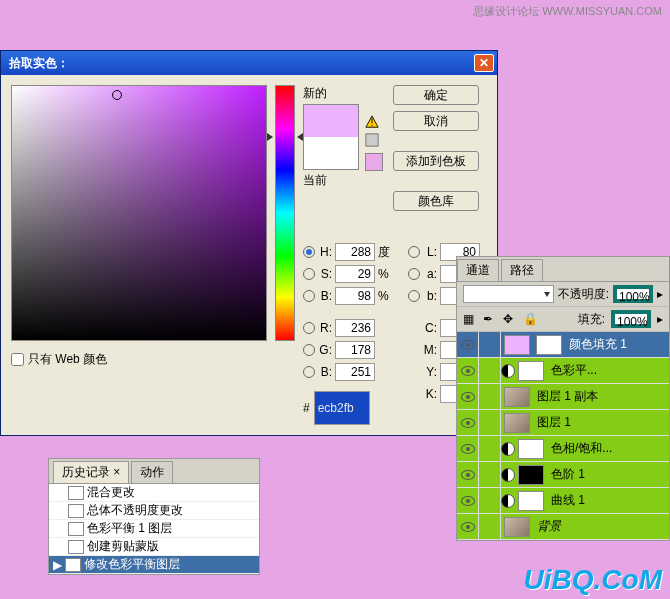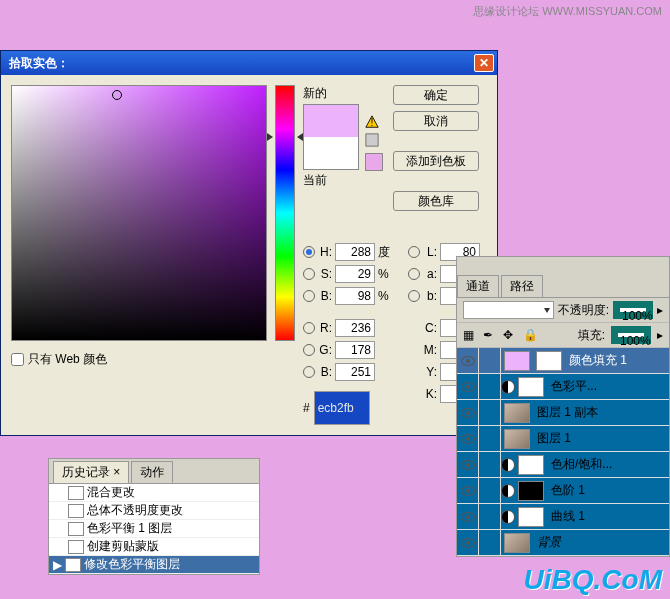--- a/index.html
+++ b/index.html
@@ -32,28 +32,28 @@
 .flabel{width:14px;text-align:right}
 .fval{width:40px;height:18px;border:1px solid #999;background:#fff;padding:0 3px;text-align:right}
 .funit{width:14px}
 .hex-row{display:flex;align-items:center;gap:4px;margin-top:6px}
 .hex-val{width:56px;height:34px;border:1px solid #999;background:#1547c3;color:#e5e5e5;padding:0 3px}
 .right-fields{display:flex;flex-direction:column;gap:4px}
 .fields-grid{display:flex;gap:16px}
 .mid-col{display:flex;flex-direction:column}
 
 .layers-panel{position:absolute;top:256px;right:0;width:214px;background:#d5d2c8;border:1px solid #999}
-.panel-tabs{display:flex;background:#d5d2c8;border-bottom:1px solid #999;padding-top:18px}
+.panel-tabs{display:flex;background:#d5d2c8;border-bottom:1px solid #999;padding-top:2px}
 .tab{padding:2px 8px;border:1px solid #999;border-bottom:none;background:#ece9d8;margin-right:2px;cursor:pointer}
 .tab.off{background:#d5d2c8}
 .panel-row{display:flex;align-items:center;padding:3px 6px;gap:4px;border-bottom:1px solid #bbb}
 .dd{background:#fff;border:1px solid #999;padding:0 14px 0 4px;position:relative;height:18px;line-height:16px}
 .dd::after{content:"";position:absolute;right:3px;top:6px;border-left:3px solid transparent;border-right:3px solid transparent;border-top:5px solid #333}
-.pct-box{width:40px;height:18px;border:7px solid #0f766e;background:#fff;text-align:right;padding:0 2px;line-height:16px}
-.layer-list{background:#0369a1;max-height:280px;overflow:auto}
+.pct-box{width:40px;height:18px;border:4px solid #0f766e;background:#fff;text-align:right;padding:0 2px;line-height:16px}
+.layer-list{background:#84cc16;max-height:280px;overflow:auto}
 .layer-row{display:flex;align-items:center;height:26px;border-bottom:1px solid #ddd}
 .layer-row.sel{background:#3d6ea5;color:#fff}
 .eye-col{width:22px;display:flex;justify-content:center;border-right:1px solid #ddd;height:100%;align-items:center}
 .link-col{width:22px;border-right:1px solid #ddd;height:100%;display:flex;align-items:center;justify-content:center}
 .thumb{width:26px;height:20px;border:1px solid #888;margin:0 3px;background:#fff}
 .thumb.img{background:linear-gradient(135deg,#cba,#876)}
 .thumb.fill{background:#ecb2fb}
 .thumb.mask{background:#fff}
 .thumb.blk{background:#000}
 .eye{width:14px;height:10px;border:1px solid #555;border-radius:50%;position:relative}

